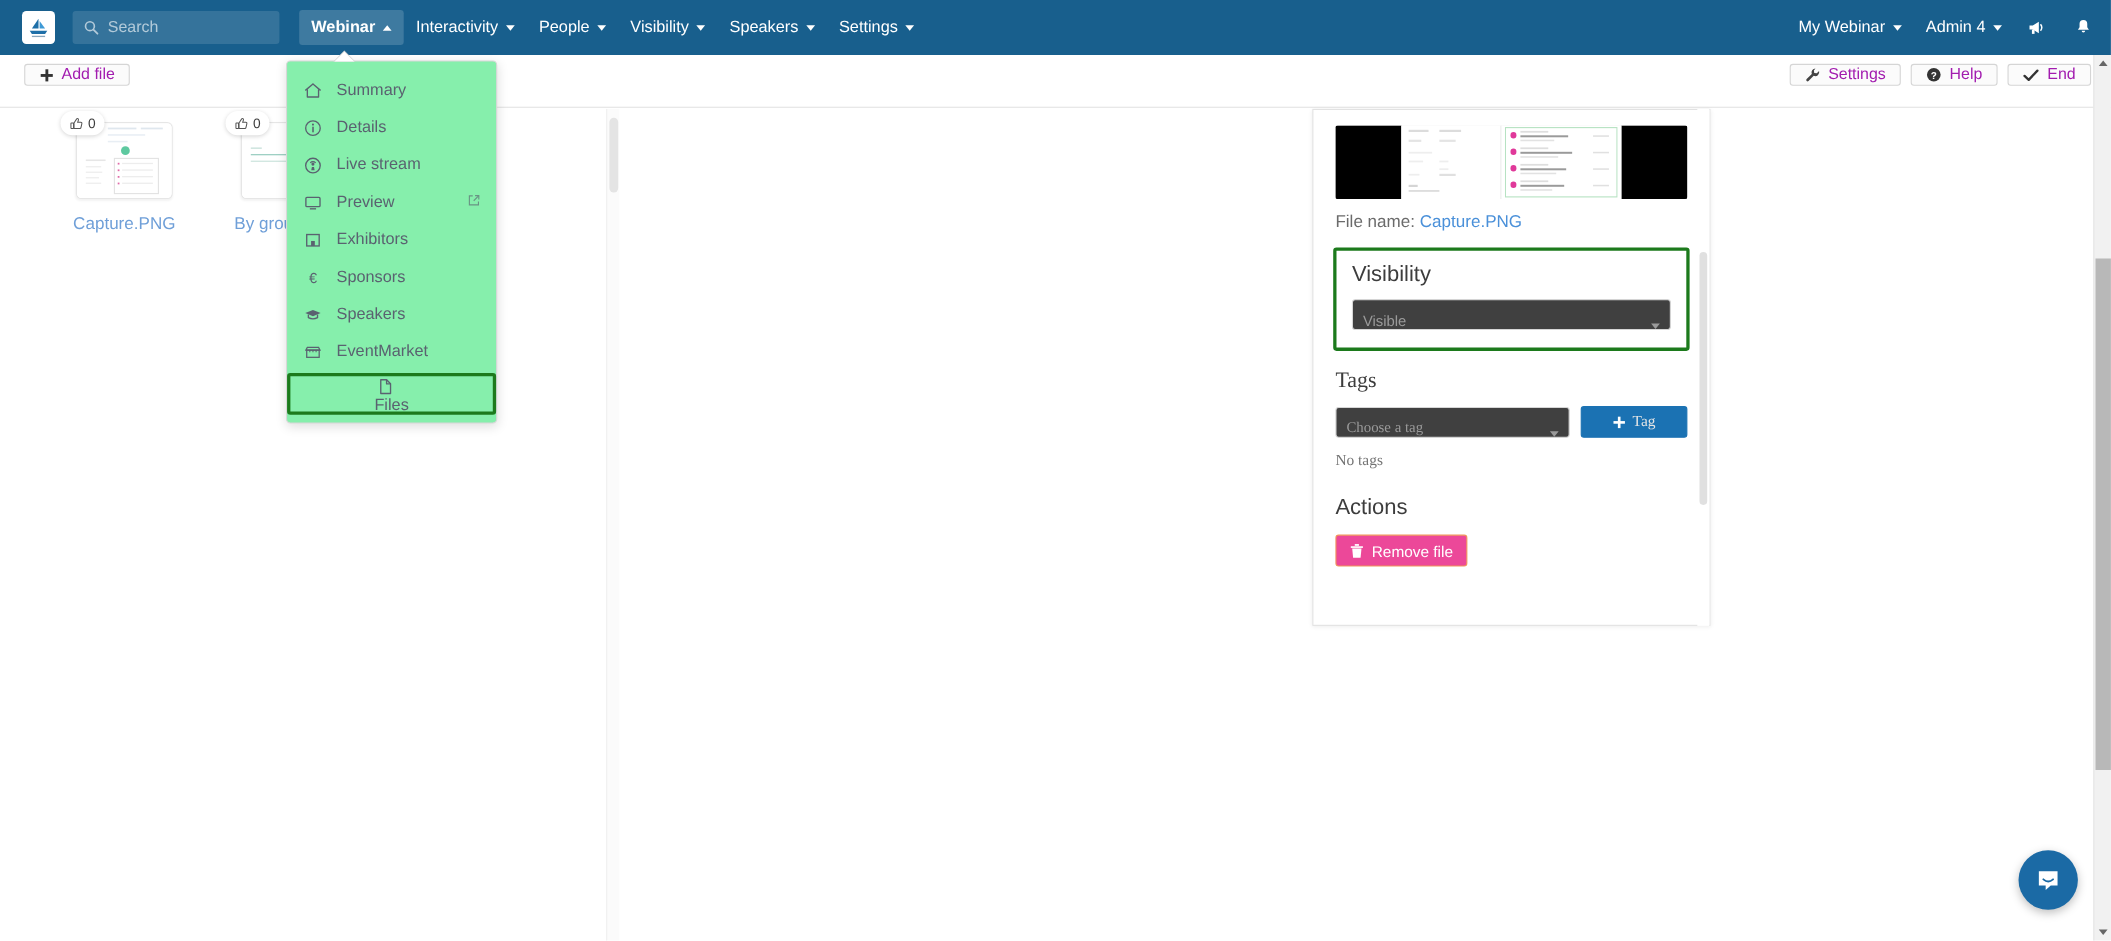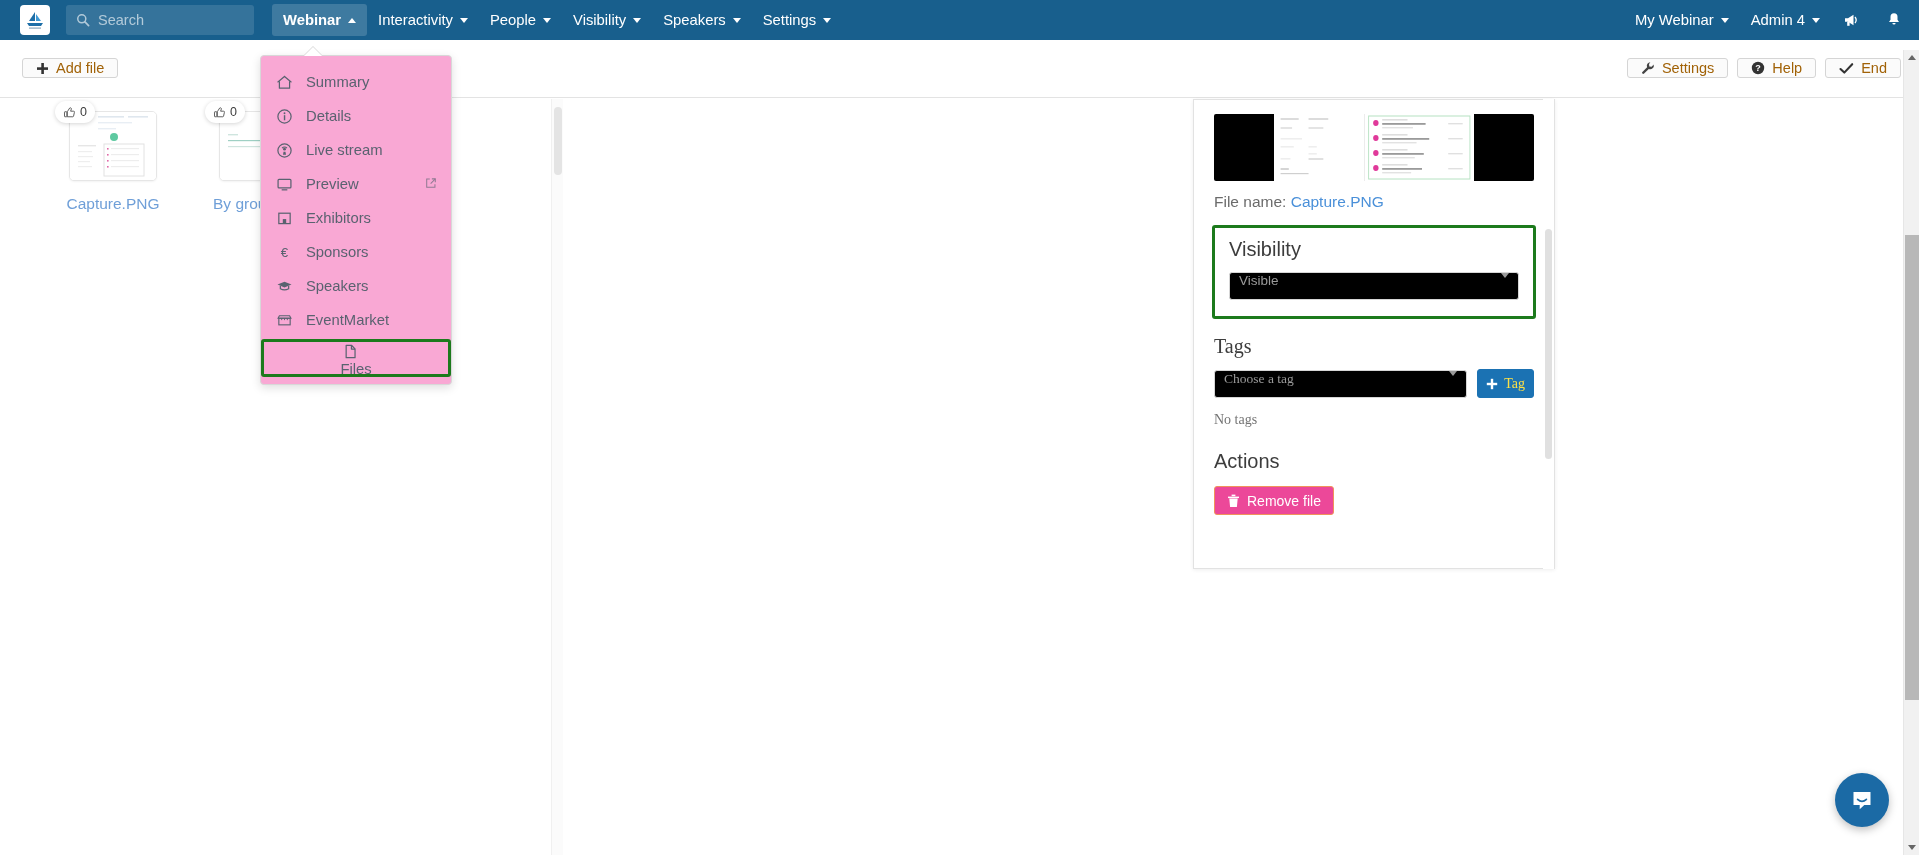--- a/index.html
+++ b/index.html
@@ -6,21 +6,21 @@
   html, body {
     width: 1919px; height: 855px;
     font-family: "Liberation Sans", sans-serif;
     background: #ffffff;
     overflow: hidden;
   }
 
   
   #topnav {
     position: absolute; top: 0; left: 0;
-    width: 1919px; height: 40px;
+    width: 1919px; height: 50px;
     background: #185f8d;
     display: flex; align-items: center;
   }
   .logo-box {
     width: 30px; height: 30px; margin-left: 20px;
     background: #ffffff; border-radius: 4px;
     display: flex; align-items: center; justify-content: center;
     flex: 0 0 auto;
   }
   .logo-box svg { display: block; }
@@ -60,31 +60,31 @@
   #toolbar {
     position: absolute; top: 50px; left: 0;
     width: 1919px; height: 48px;
     background: #ffffff;
     border-bottom: 1px solid #e3e3e3;
   }
   .btn {
     display: inline-flex; align-items: center; gap: 7px;
     height: 20px; padding: 0 13px;
     border: 1px solid #d5d5d5; border-radius: 3px;
-    background: #fbfbfb; color: #a16207; font-size: 14.5px;
+    background: #fbfbfb; color: #a21caf; font-size: 14.5px;
     cursor: pointer; white-space: nowrap;
   }
   #add-file-btn { position: absolute; left: 22px; top: 8px; }
   .toolbar-right { position: absolute; right: 18px; top: 8px; display: flex; gap: 9px; }
 
   
   #webinar-dropdown {
     position: absolute; left: 260px; top: 55px;
     width: 192px;
-    background: #f9a8d4;
+    background: #86efac;
     border: 1px solid #d8d8d8;
     border-radius: 4px;
     box-shadow: 0 3px 10px rgba(0,0,0,.13);
     padding: 9px 0 5px 0;
     z-index: 60;
   }
   #webinar-dropdown:before {
     content: ""; position: absolute; top: -9px; left: 43px;
     border-left: 9px solid transparent; border-right: 9px solid transparent;
     border-bottom: 9px solid #ffffff; z-index: 2;
@@ -174,37 +174,37 @@
 
   .sec-title { font-size: 20px; color: #3d3d3d; font-weight: normal; }
 
   #visibility-block {
     margin: 14px 18px 0 18px;
     border: 3px solid #1c7a1c; border-radius: 3px;
     padding: 10px 14px 16px 14px;
   }
   .select-ctl {
     margin-top: 11px; height: 28px;
-    background: #000000; border: 1px solid #d6d6d6; border-radius: 3px;
-    display: flex; align-items: flex-start; padding: 0 9px;
+    background: #404040; border: 1px solid #d6d6d6; border-radius: 3px;
+    display: flex; align-items: flex-end; padding: 0 9px;
     font-size: 13.5px; color: #9a9a9a; cursor: pointer;
   }
   .select-ctl .tri {
     margin-left: auto; width: 0; height: 0;
     border-left: 4.5px solid transparent; border-right: 4.5px solid transparent;
     border-top: 5.5px solid #9a9a9a;
   }
   #tags-block { margin: 16px 20px 0 20px; font-family: Liberation Serif, serif; }
   .tag-row { margin-top: 11px; display: flex; align-items: center; gap: 10px; }
   .tag-row .select-ctl { flex: 1; margin-top: 0; height: 28px; }
   .btn-primary {
     display: inline-flex; align-items: center; gap: 6px;
-    height: 29px; padding: 0 8px;
+    height: 29px; padding: 0 28px;
     background: #1b72b3; border: 1px solid #1b72b3; border-radius: 3px;
-    color: #fde047; font-size: 14px; cursor: pointer;
+    color: #e5e5e5; font-size: 14px; cursor: pointer;
   }
   .no-tags { margin-top: 14px; font-size: 14px; color: #737373; }
   #actions-block { margin: 22px 20px 0 20px; }
   .btn-remove {
     margin-top: 13px;
     display: inline-flex; align-items: center; gap: 7px;
     height: 29px; padding: 0 12px;
     background: #ec4899; border: 1px solid #f0935a; border-radius: 3px;
     color: #ffffff; font-size: 14px; cursor: pointer;
   }

